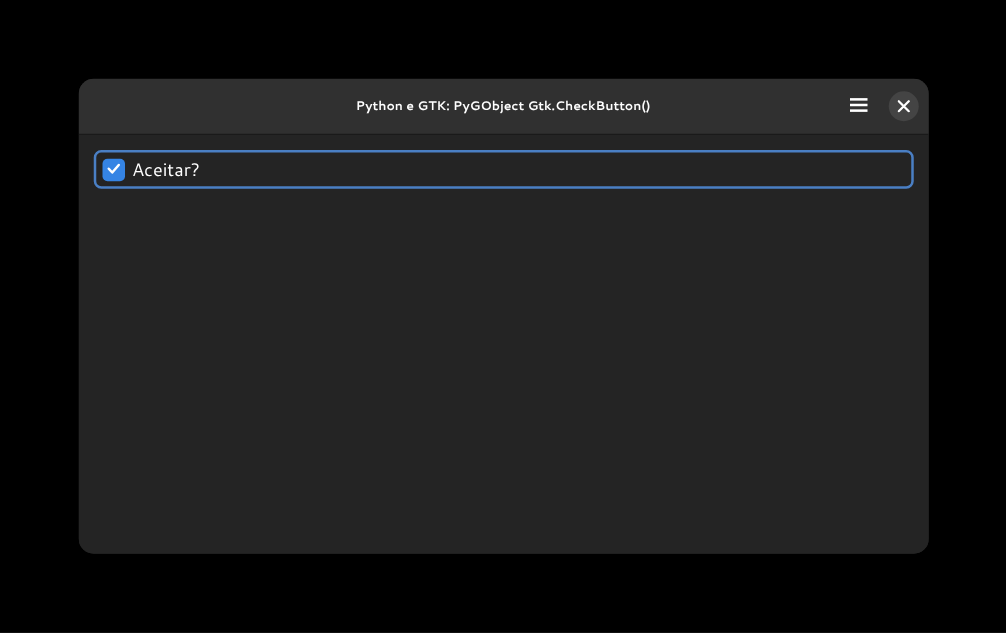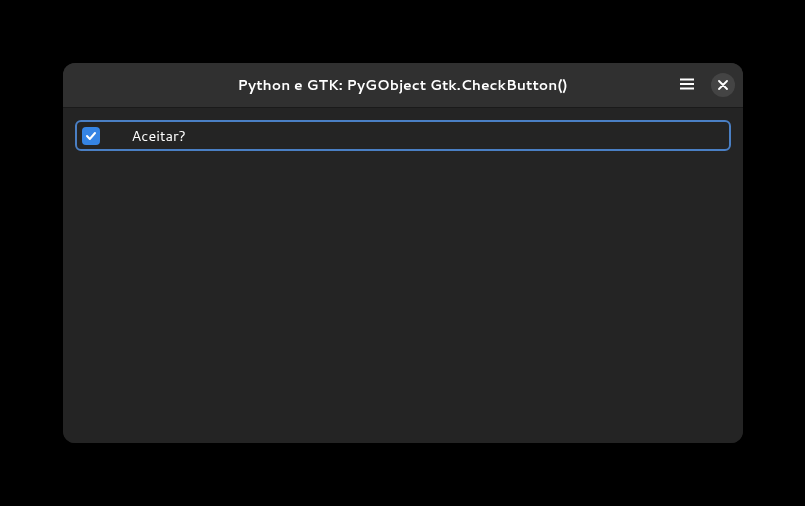--- a/index.html
+++ b/index.html
@@ -30,21 +30,21 @@
       height: 45px;
       background: #303030;
       display: flex;
       align-items: center;
       justify-content: center;
       position: relative;
       border-bottom: 1px solid #1a1a1a;
     }
     .window-title {
       color: #ffffff;
-      font-size: 14px;
+      font-size: 10px;
       font-weight: 600;
     }
     .header-controls {
       position: absolute;
       right: 8px;
       display: flex;
       align-items: center;
       gap: 12px;
     }
     .menu-button {
@@ -99,21 +99,20 @@
       justify-content: center;
       flex-shrink: 0;
     }
     .checkbox svg {
       width: 12px;
       height: 12px;
     }
     .checkbox-label {
       color: #ffffff;
       font-size: 14.5px;
-      margin-left: 26px;
     }
   </style>
 </head>
 <body>
 
 <div class="window">
   <div class="header">
     <div class="window-title">Python e GTK: PyGObject Gtk.CheckButton()</div>
     <div class="header-controls">
       <button class="menu-button">

